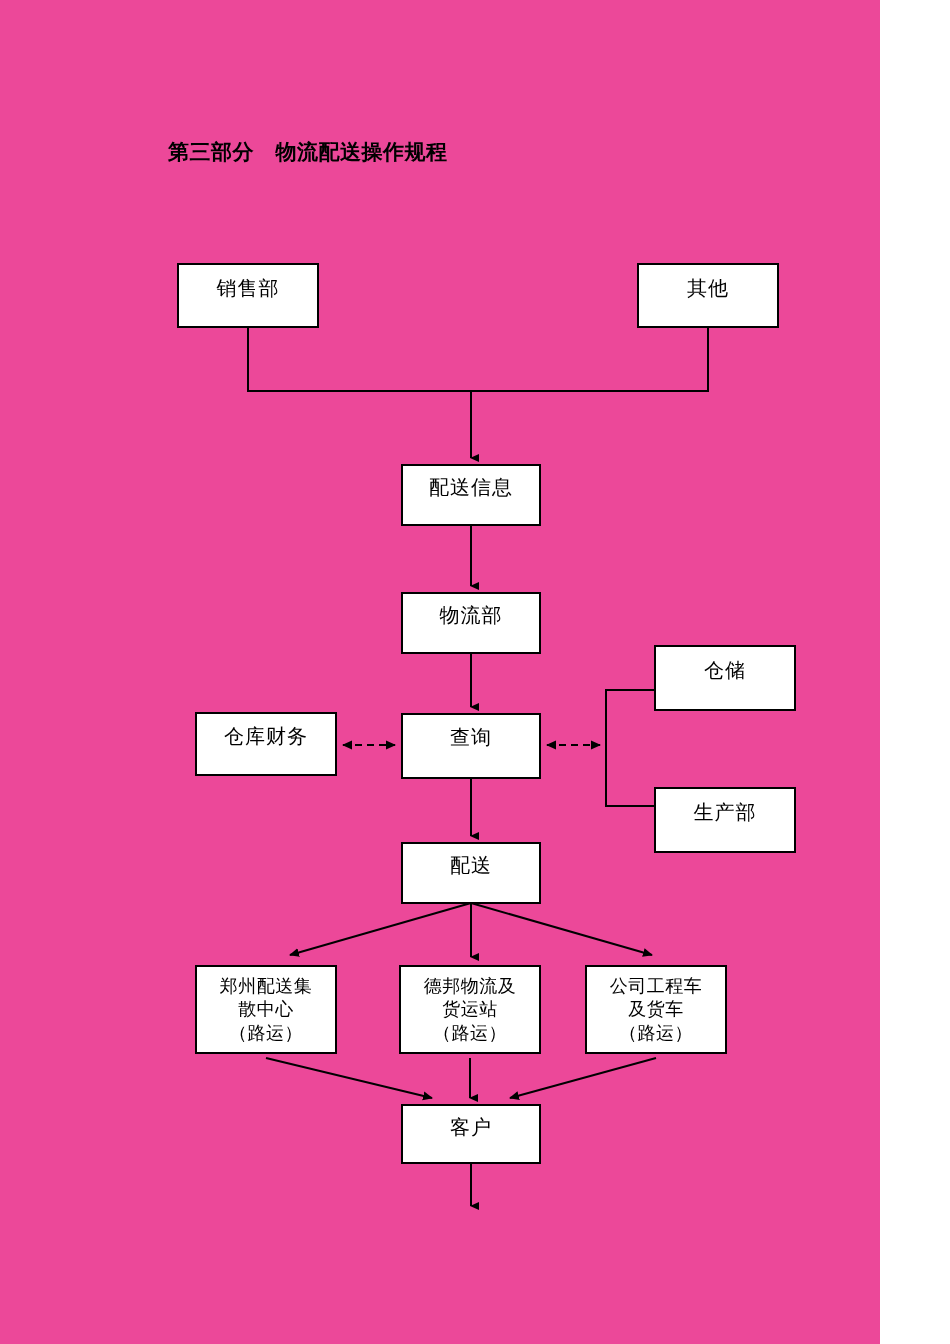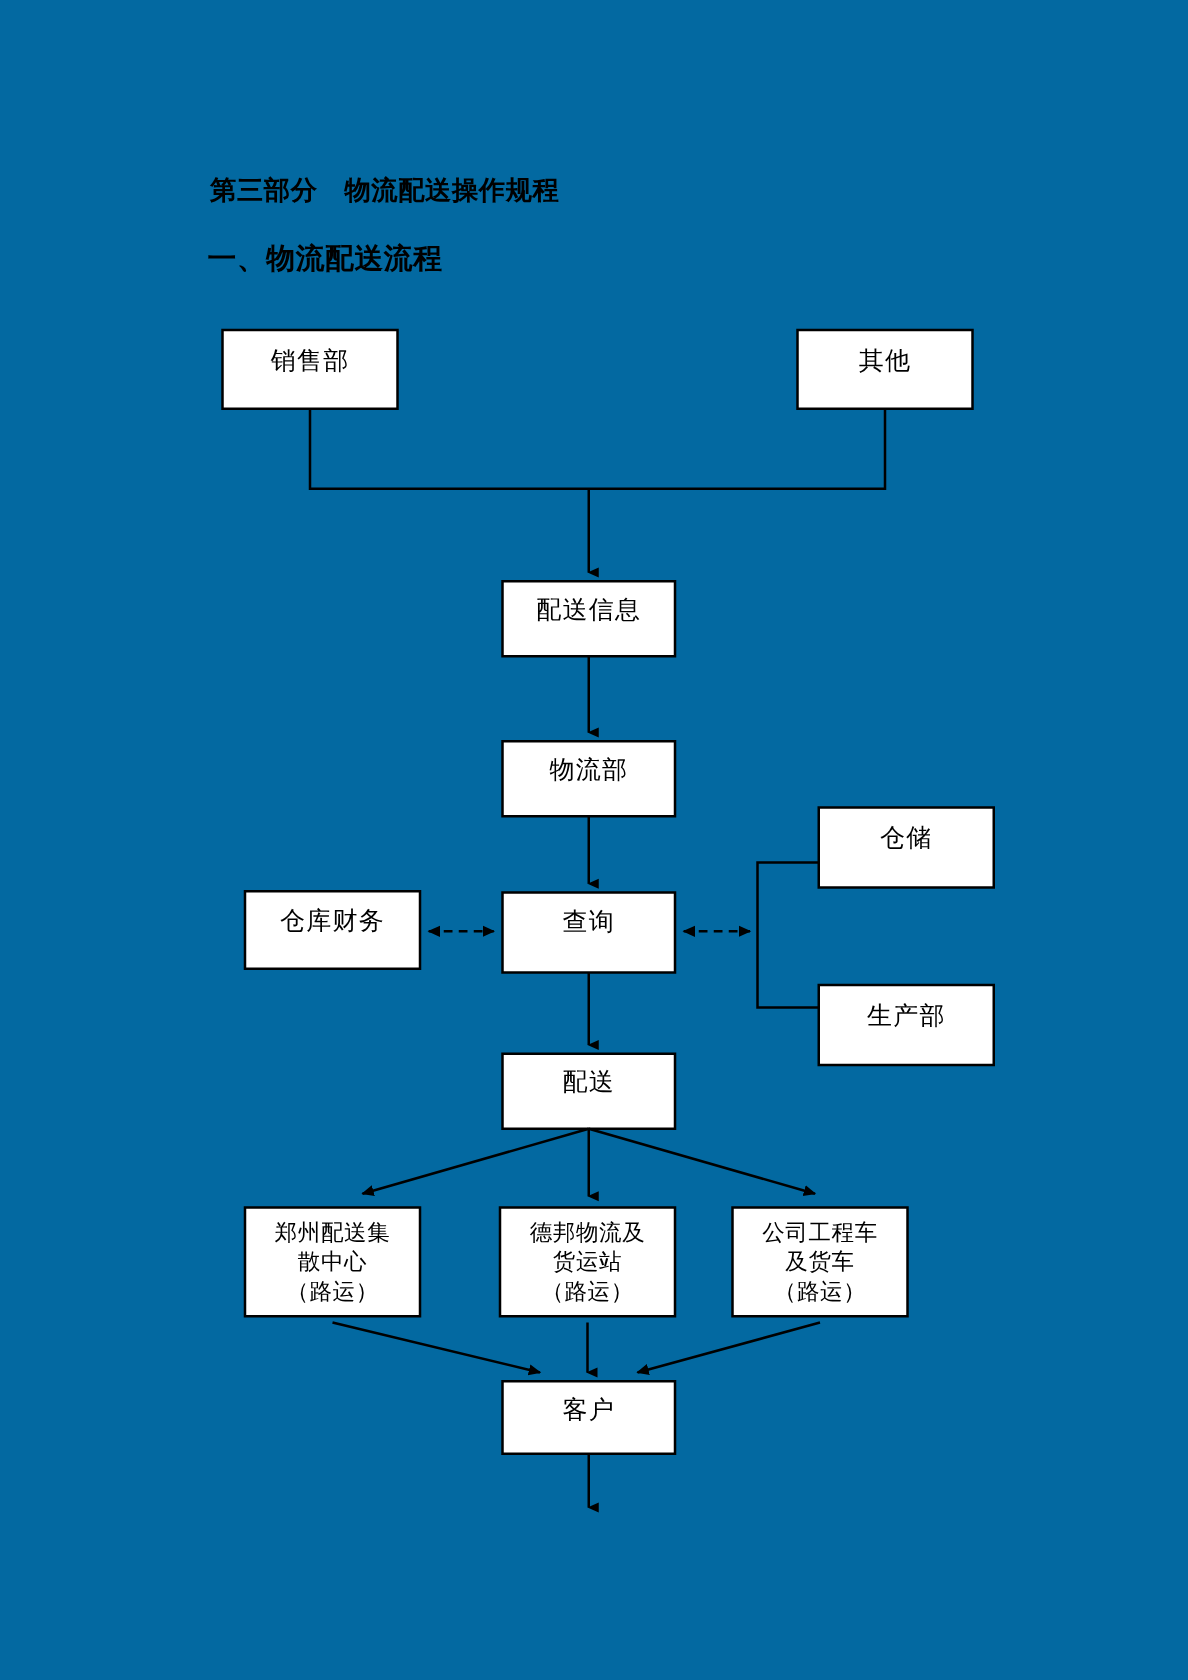--- a/index.html
+++ b/index.html
@@ -10,23 +10,23 @@
   body {
     width: 950px;
     height: 1344px;
     position: relative;
     font-family: "Liberation Serif", "DejaVu Serif", serif;
     color: #000000;
     overflow: hidden;
   }
   .page {
     position: relative;
-    width: 950px;
+    width: 880px;
     height: 1344px;
-    background: #0369a1;
+    background: #ec4899;
   }
   .heading {
     position: absolute;
     font-weight: bold;
     color: #000000;
     white-space: pre;
     letter-spacing: 0.5px;
   }
   #heading-part {
     left: 168px;
@@ -72,21 +72,20 @@
     stroke-dasharray: 7 5;
   }
 </style>
 </head>
 <body>
 
 <div class="page">
 
   <div class="heading" id="heading-part">第三部分　物流配送操作规程</div>
 
-  <div class="heading" id="heading-section">一、物流配送流程</div>
 
   <svg class="flow-svg" viewBox="0 0 950 1344" xmlns="http://www.w3.org/2000/svg">
     <defs>
       <marker id="arrow-down" markerWidth="10" markerHeight="10" refX="5" refY="8" orient="auto" markerUnits="userSpaceOnUse">
         <path d="M1,0 L9,0 L5,9 z" fill="#000000"></path>
       </marker>
       <marker id="arrow-head" markerWidth="11" markerHeight="11" refX="9" refY="5.5" orient="auto" markerUnits="userSpaceOnUse">
         <path d="M0,1 L10,5.5 L0,10 z" fill="#000000"></path>
       </marker>
       <marker id="arrow-tail" markerWidth="11" markerHeight="11" refX="2" refY="5.5" orient="auto" markerUnits="userSpaceOnUse">

